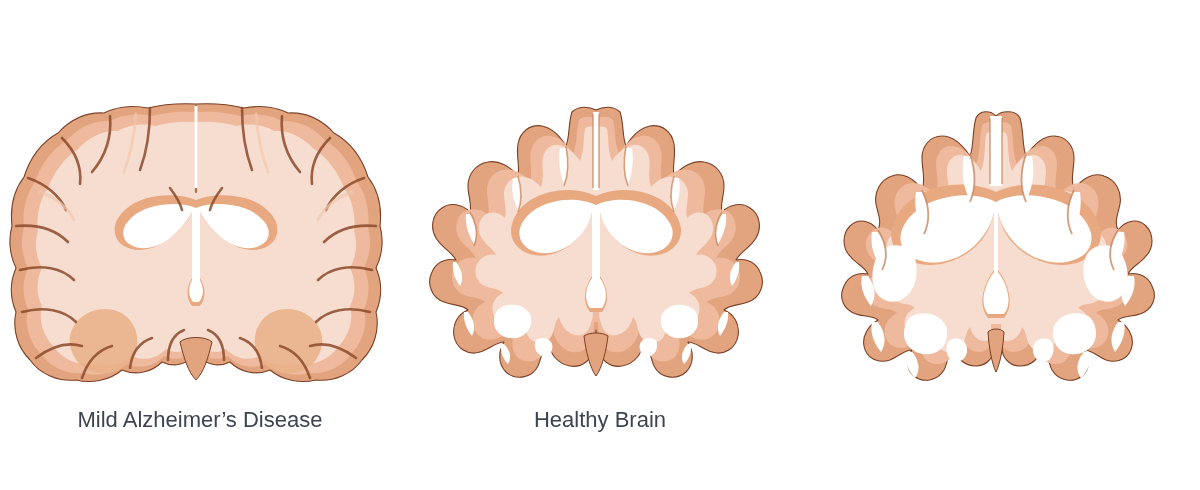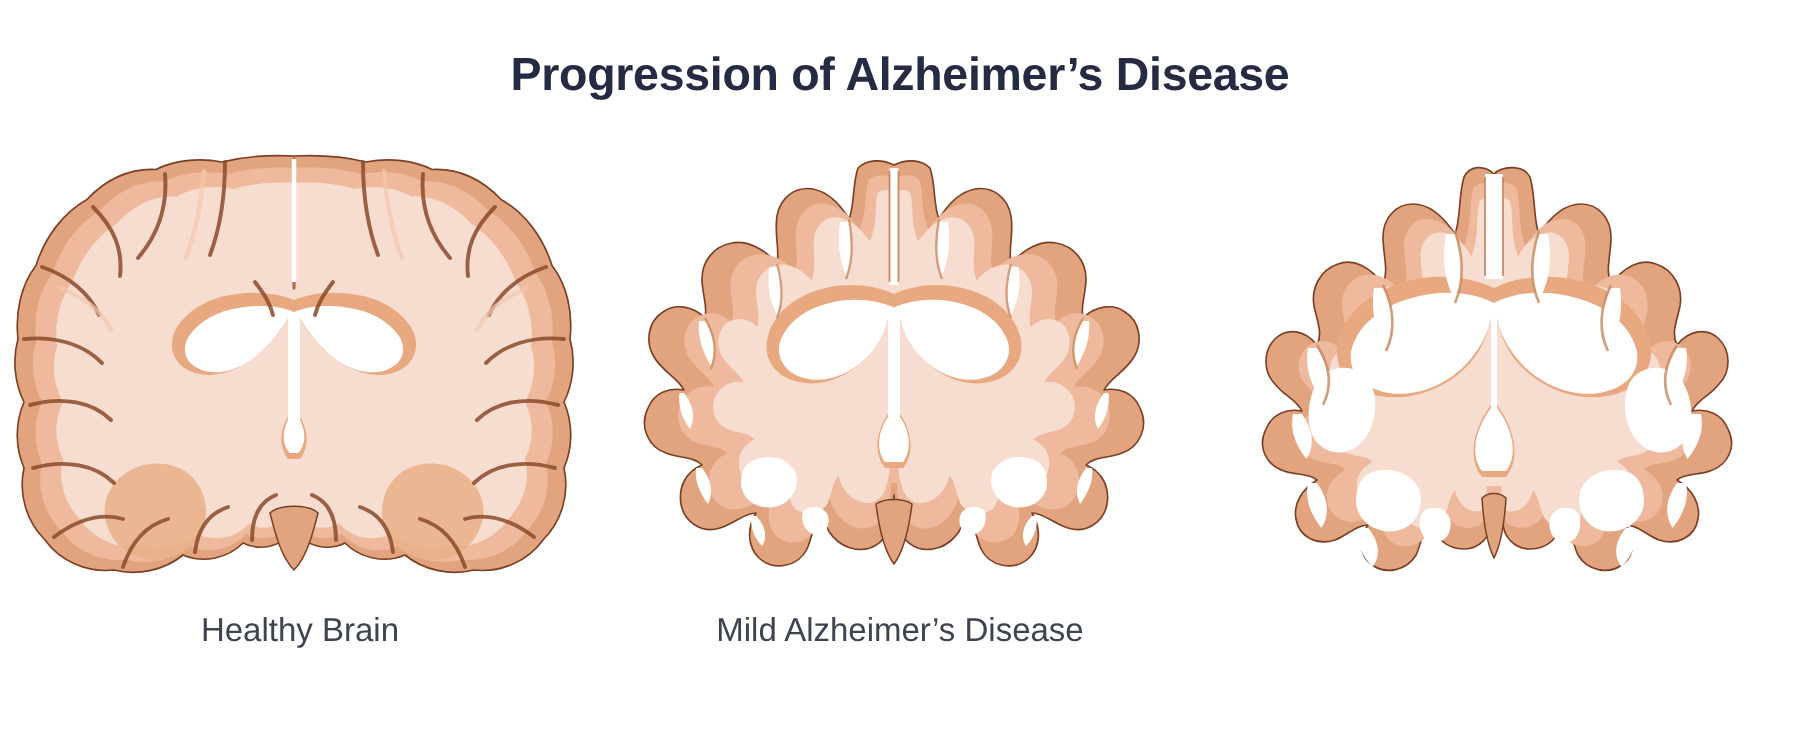--- a/index.html
+++ b/index.html
@@ -78,21 +78,20 @@
     font-weight: normal;
     line-height: 32px;
     white-space: nowrap;
   }
 </style>
 </head>
 <body>
 
 <div id="figure">
 
-  <div id="figure-title">Progression of Alzheimer’s Disease</div>
 
   <div id="panels">
 
     <div class="panel">
       <svg class="brain-svg" viewBox="0 0 400 300">
         <g>
 
           <path fill="#e2a47f" stroke="#7a4026" stroke-width="1.1" stroke-linejoin="round" d="M196 12
                C 176 11, 160 13, 148 16
                C 132 13, 116 15, 104 21
@@ -731,17 +730,17 @@
 
           <path fill="#e2a47f" stroke="#7a4026" stroke-width="1" d="M188 240 C 189 256, 192 272, 196 280 C 200 272, 203 256, 204 240
                C 200 236, 192 236, 188 240 Z"></path>
         </g>
       </svg>
     </div>
 
   </div>
 
   <div id="captions">
+    <div class="caption">Mild Alzheimer’s Disease</div>
     <div class="caption">Healthy Brain</div>
-    <div class="caption">Mild Alzheimer’s Disease</div>
   </div>
 
 </div>
 
 </body></html>

